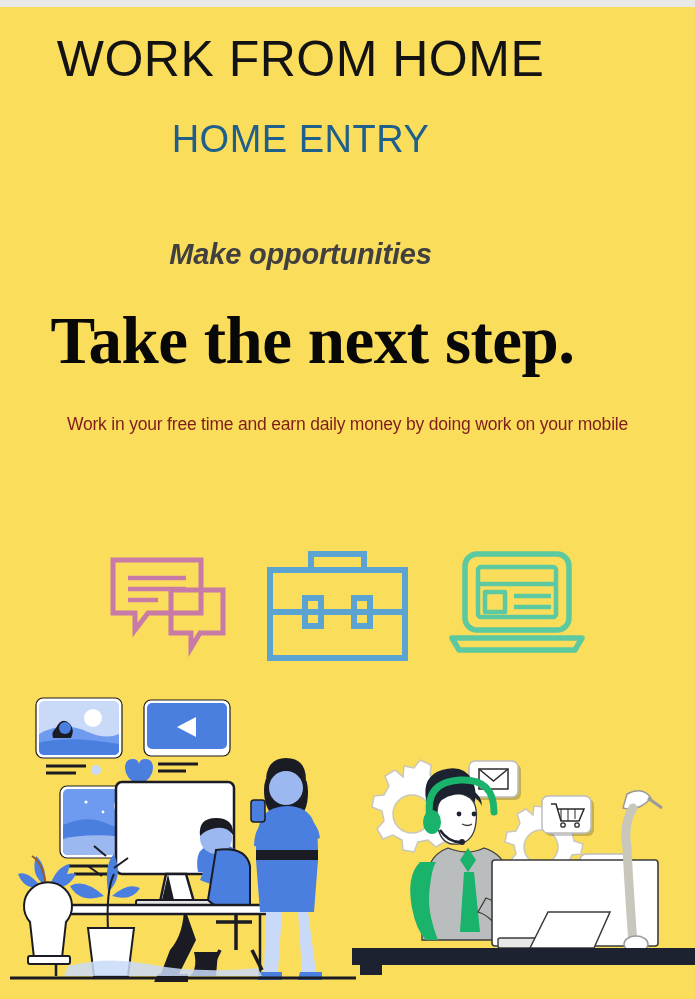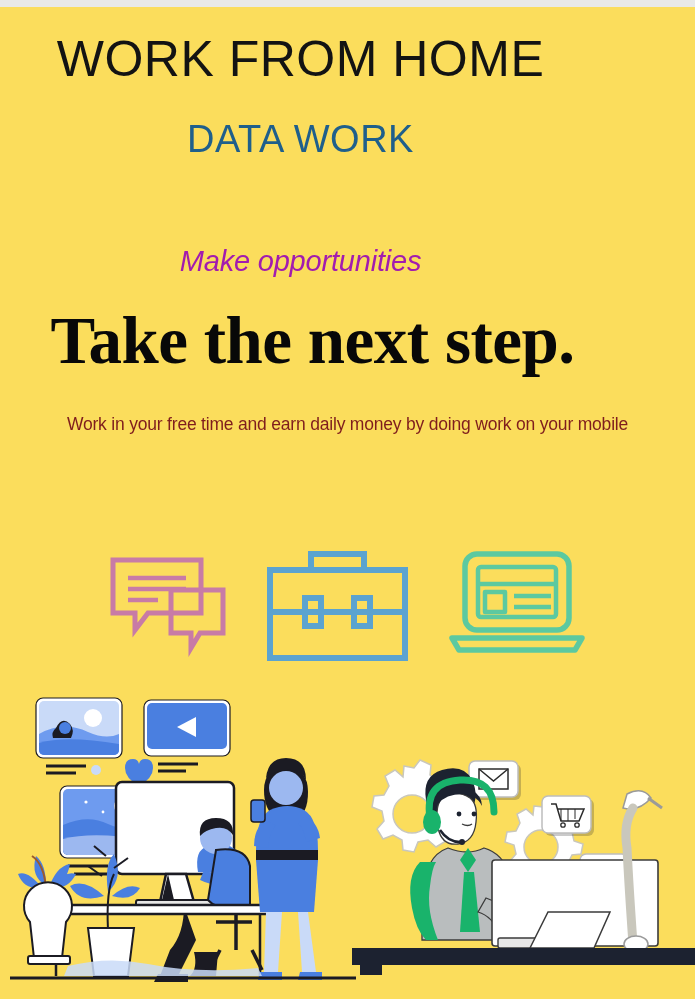--- a/index.html
+++ b/index.html
@@ -43,25 +43,25 @@
   }
   #subtitle-2 {
     top: 180px;
     font-size: 38px;
     font-weight: 400;
     color: #1F5F8B;
     letter-spacing: 0.5px;
     line-height: 1.05;
   }
   #tagline {
-    top: 245px;
+    top: 238px;
     font-size: 29px;
     font-style: italic;
-    font-weight: 400;
-    color: #a21caf;
+    font-weight: 700;
+    color: #404040;
     letter-spacing: -0.2px;
   }
   #headline {
     top: 305px;
     font-family: "Liberation Serif", serif;
     font-size: 67px;
     font-weight: 700;
     color: #080808;
     letter-spacing: -0.5px;
     line-height: 1.05;
@@ -102,21 +102,21 @@
   }
 </style>
 </head>
 <body>
 
 <div id="poster">
 
   <div class="topstrip"></div>
 
   <div class="txt" id="title-main">WORK FROM HOME</div>
-  <div class="txt" id="subtitle-1">DATA WORK</div>
+  <div class="txt" id="subtitle-1">HOME ENTRY</div>
   <div class="txt" id="tagline">Make opportunities</div>
   <div class="txt" id="headline">Take the next step.</div>
   <div class="txt" id="body-copy">Work in your free time and earn daily money by doing work on your mobile</div>
 
   <div id="icon-row">
 
     <div>
       <svg width="120" height="110" viewBox="0 0 120 110">
         <g fill="none" stroke="#C87BA6" stroke-width="5" stroke-linejoin="miter">
           <path d="M5 12 H93 V65 H40 L27 82 L27 65 H5 Z"></path>

